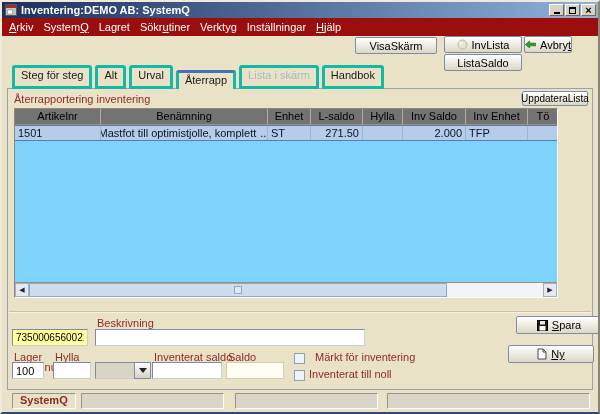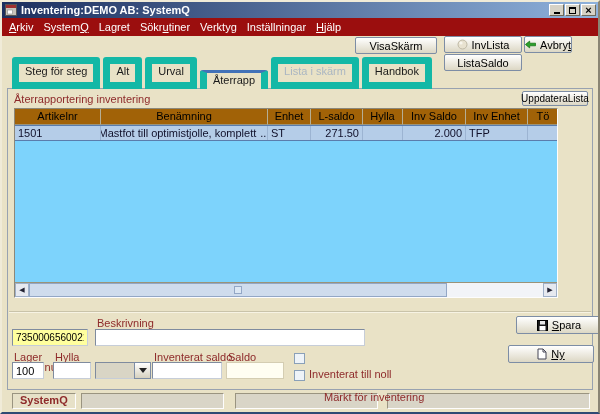--- a/index.html
+++ b/index.html
@@ -29,37 +29,37 @@
   .btn{position:absolute;box-sizing:border-box;font-family:inherit;font-size:11px;color:#000;
     background:linear-gradient(#ffffff,#dcd7c4);border:1px solid #7d8da5;border-radius:2px;
     display:flex;align-items:center;justify-content:center;gap:4px;padding:0;white-space:nowrap;}
   #btn-visaskarm{left:353px;top:35px;width:82px;height:17px;}
   #btn-invlista{left:442px;top:34px;width:78px;height:17px;}
   #btn-listasaldo{left:442px;top:52px;width:78px;height:17px;}
   #btn-avbryt{left:522px;top:34px;width:48px;height:17px;}
 
   
   .tabs{position:absolute;left:10px;top:68px;height:19px;display:flex;gap:3px;align-items:flex-end;z-index:3;}
-  .tab{box-sizing:border-box;height:32px;padding:0 6px;font-size:11px;line-height:14px;color:#1a1a1a;
-    background:var(--background,#e9e2c6);border:7px solid #14b8a6;border-radius:3px 3px 0 0;white-space:nowrap;}
+  .tab{box-sizing:border-box;height:24px;padding:0 6px;font-size:11px;line-height:14px;color:#1a1a1a;
+    background:var(--background,#e9e2c6);border:3px solid #14b8a6;border-radius:3px 3px 0 0;white-space:nowrap;}
   .tab.active{height:19px;line-height:15px;border-bottom:none;
     border-top:3px solid var(--tab-active-blue,#4272b8);font-weight:normal;}
   .tab.disabled{color:#aab6c2;}
 
   
   .tabpanel{position:absolute;left:5px;top:86px;width:586px;height:302px;box-sizing:border-box;
     border:1px solid #98a2b0;background:var(--background,#e9e2c6);z-index:1;}
   .panel-caption{position:absolute;left:6px;top:4px;font-size:11px;color:var(--label-red,#8e2a2a);}
   #btn-uppdatera{right:4px;top:2px;width:66px;height:15px;font-size:10px;}
 
   
   .table{position:absolute;left:6px;top:19px;width:544px;height:190px;box-sizing:border-box;
     background:#fff;border:1px solid;border-color:#8c887a #fdfdfd #fdfdfd #8c887a;
     display:flex;flex-direction:column;overflow:hidden;}
-  .thead{display:flex;height:16px;flex:none;background:#a16207;align-items:flex-end;}
+  .thead{display:flex;height:16px;flex:none;background:#737373;align-items:flex-end;}
   .th{box-sizing:border-box;flex:none;font-size:11px;line-height:15px;text-align:center;
     border-right:1px solid #b5ae94;border-bottom:1px solid #9a9379;overflow:hidden;white-space:nowrap;}
   .tbody{flex:1;overflow:hidden;background:#7dd3fc;}
   .tr{display:flex;height:16px;box-sizing:border-box;}
   .tr.selected{background:var(--selection-blue,#b5cde8);
     border-top:1px solid var(--selection-border,#5a7cac);border-bottom:1px solid var(--selection-border,#5a7cac);}
   .td{box-sizing:border-box;flex:none;display:flex;align-items:center;font-size:11px;line-height:13px;
     padding:0 3px;white-space:nowrap;overflow:hidden;border-right:1px solid rgba(110,135,170,.35);color:#10102a;}
   .td .trunc{margin-left:auto;padding-left:4px;}
 
@@ -93,21 +93,21 @@
     border:1px solid #7d8da5;display:flex;align-items:center;justify-content:center;}
   .combo-arrow{width:0;height:0;border-left:4px solid transparent;border-right:4px solid transparent;
     border-top:5px solid #222;}
   #lbl-invsaldo{left:146px;top:262px;}
   #fld-invsaldo{left:144px;top:273px;width:70px;}
   #lbl-saldo{left:220px;top:262px;}
   #fld-saldo{left:218px;top:273px;width:58px;background:#fffef2;border:1px solid #d4cdb2;}
   .cb{position:absolute;width:11px;height:11px;box-sizing:border-box;background:#eef3f8;
     border:1px solid #8aa0b8;font-size:9px;line-height:9px;text-align:center;padding:0;}
   #cb-markt{left:286px;top:264px;}
-  #cb-markt-label{left:316px;top:262px;margin-top:40px;}
+  #cb-markt-label{left:307px;top:262px;}
   #cb-noll{left:286px;top:281px;}
   #cb-noll-label{left:301px;top:279px;}
   #btn-spara{left:500px;top:227px;width:86px;height:18px;margin-left:8px;}
   #btn-ny{left:500px;top:256px;width:86px;height:18px;}
 
   
   .statusbar{position:absolute;left:10px;right:8px;top:391px;height:16px;display:flex;align-items:stretch;}
   .status-cell{box-sizing:border-box;background:#e7e1c8;border:1px solid;border-color:#9a9480 #fdfdfd #fdfdfd #9a9480;
     color:var(--label-red,#8e2a2a);font-weight:bold;font-size:11px;line-height:13px;padding:0 7px;white-space:nowrap;}
   .status-panel{box-sizing:border-box;background:#d9d5c7;border:1px solid;border-color:#9a9480 #fdfdfd #fdfdfd #9a9480;}

